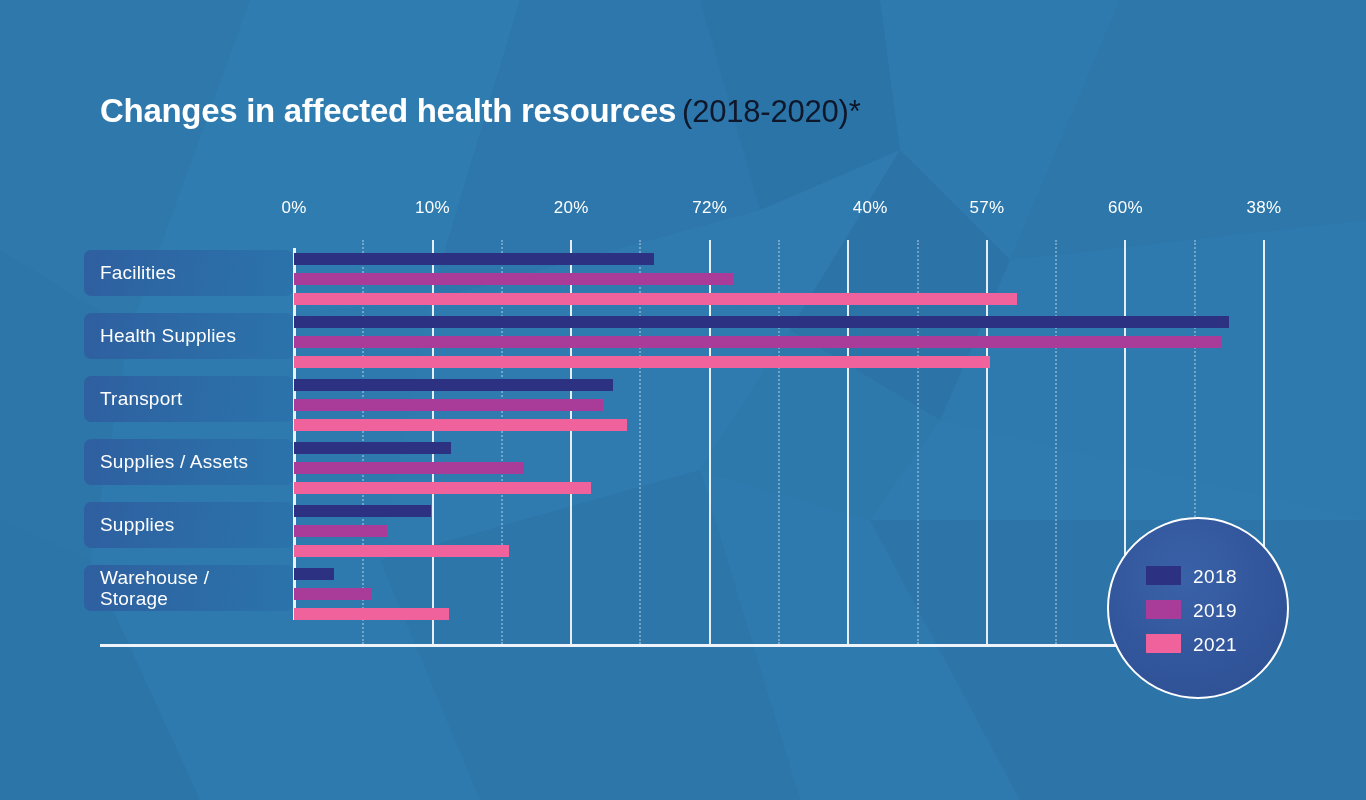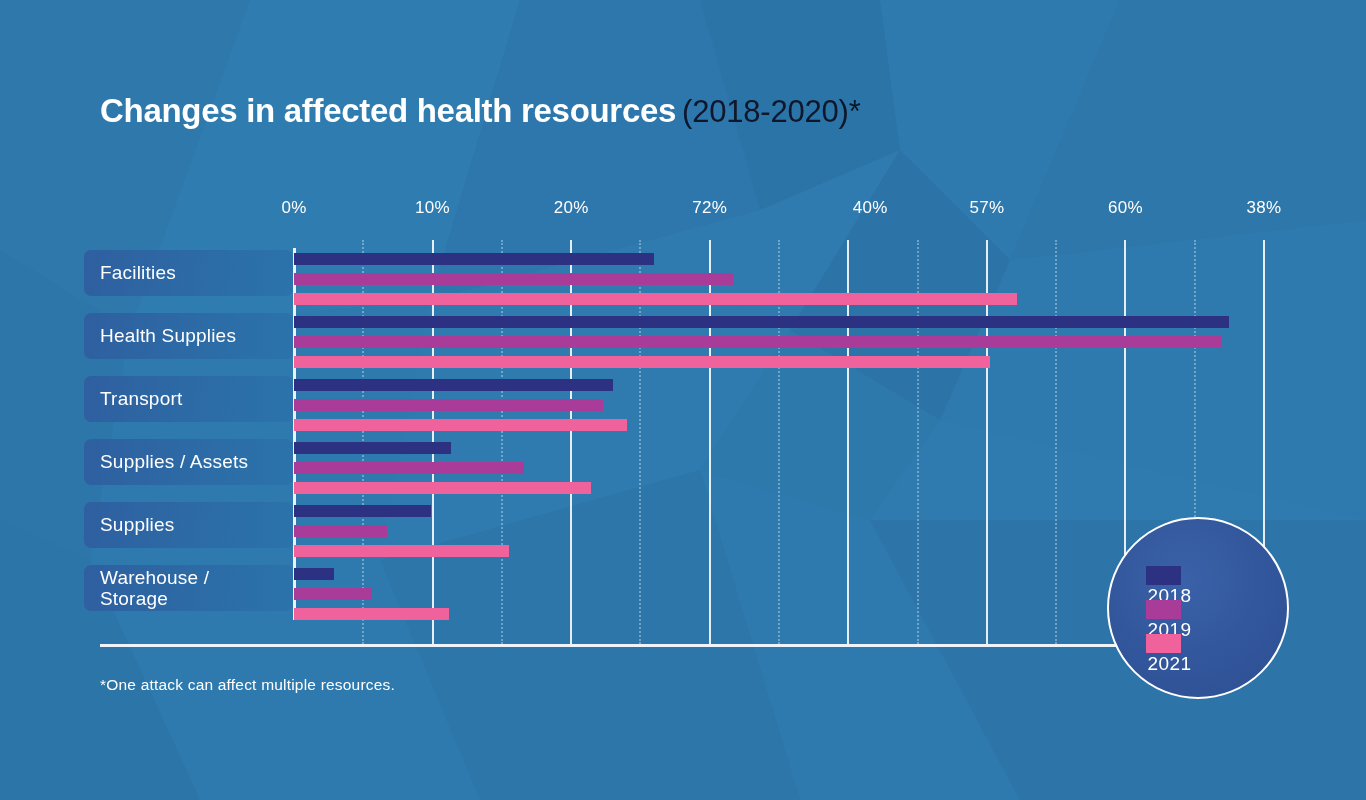--- a/index.html
+++ b/index.html
@@ -127,22 +127,20 @@
     height: 182px;
     border-radius: 50%;
     border: 2px solid #ffffff;
     background: radial-gradient(circle at 42% 34%, #3a62a8 0%, #33579d 48%, #2d4f92 100%);
     box-sizing: border-box;
   }
   .legend-row {
     position: absolute;
     left: 37px;
     display: flex;
-    align-items: center;
-    flex-direction: column;
   }
   .legend-swatch {
     width: 35px;
     height: 19px;
     margin-right: 12px;
   }
   .legend-label {
     font-size: 19px;
     color: #ffffff;
     letter-spacing: 0.4px;
@@ -268,15 +266,14 @@
       <div class="legend-row" style="top: 81px;">
         <span class="legend-swatch" style="background: rgb(170, 60, 153);"></span>
         <span class="legend-label">2019</span>
       </div>
       <div class="legend-row" style="top: 115px;">
         <span class="legend-swatch" style="background: rgb(240, 98, 156);"></span>
         <span class="legend-label">2021</span>
       </div>
     </div>
 
-  <div id="footnote">*One attack can affect multiple resources.</div>
 
 </div>
 
 </body></html>

